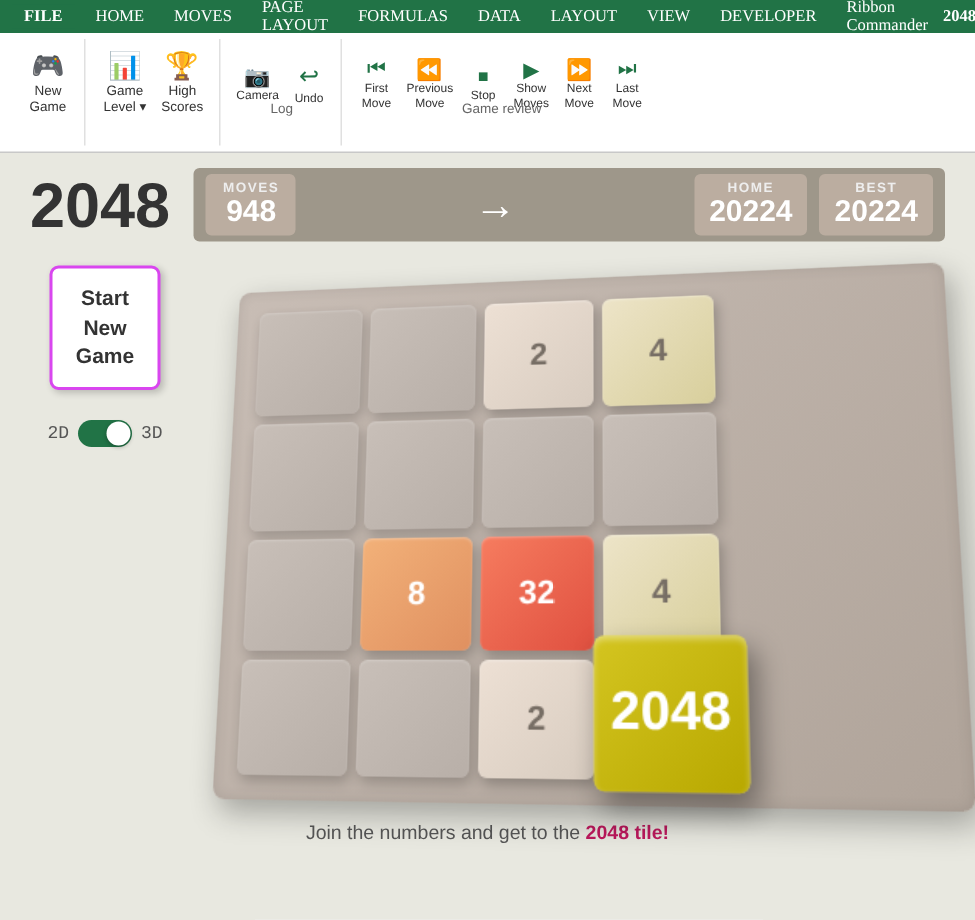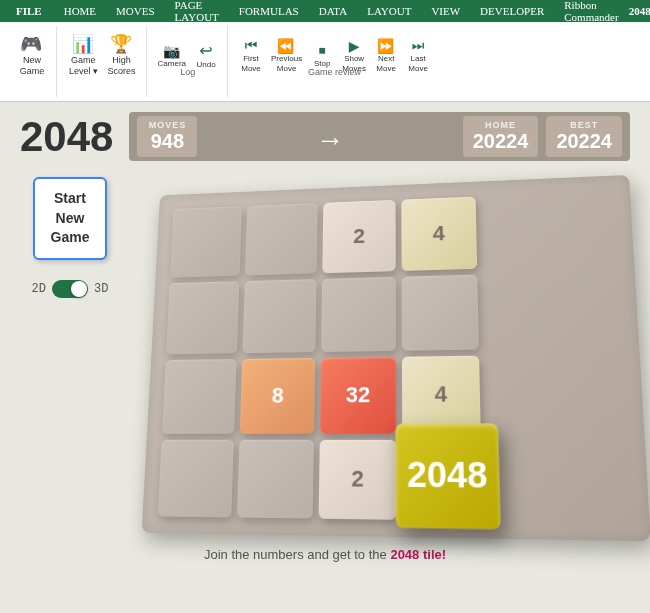--- a/index.html
+++ b/index.html
@@ -169,21 +169,21 @@
     }
     .left-panel {
       display: flex;
       flex-direction: column;
       gap: 20px;
       align-items: center;
       min-width: 100px;
     }
     .start-btn {
       background: white;
-      border: 2px solid #3b82f6;
+      border: 2px solid #d946ef;
       border-radius: 6px;
       padding: 10px 16px;
       font-size: 14px;
       font-weight: bold;
       color: #333;
       cursor: pointer;
       text-align: center;
       line-height: 1.4;
       box-shadow: 2px 2px 5px rgba(0,0,0,0.2);
     }

